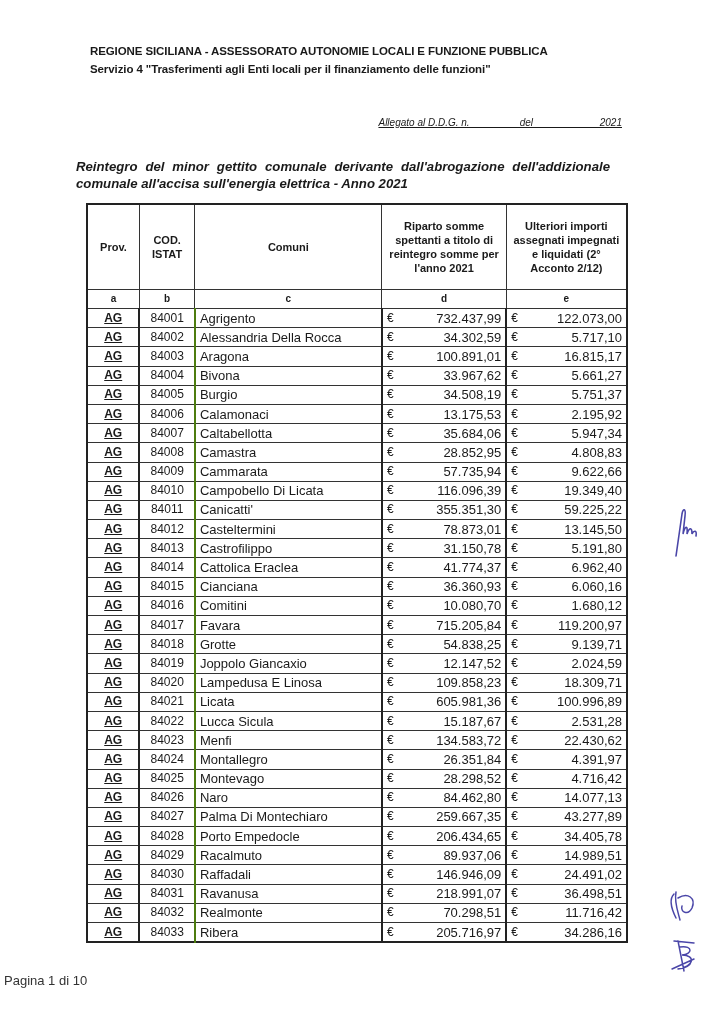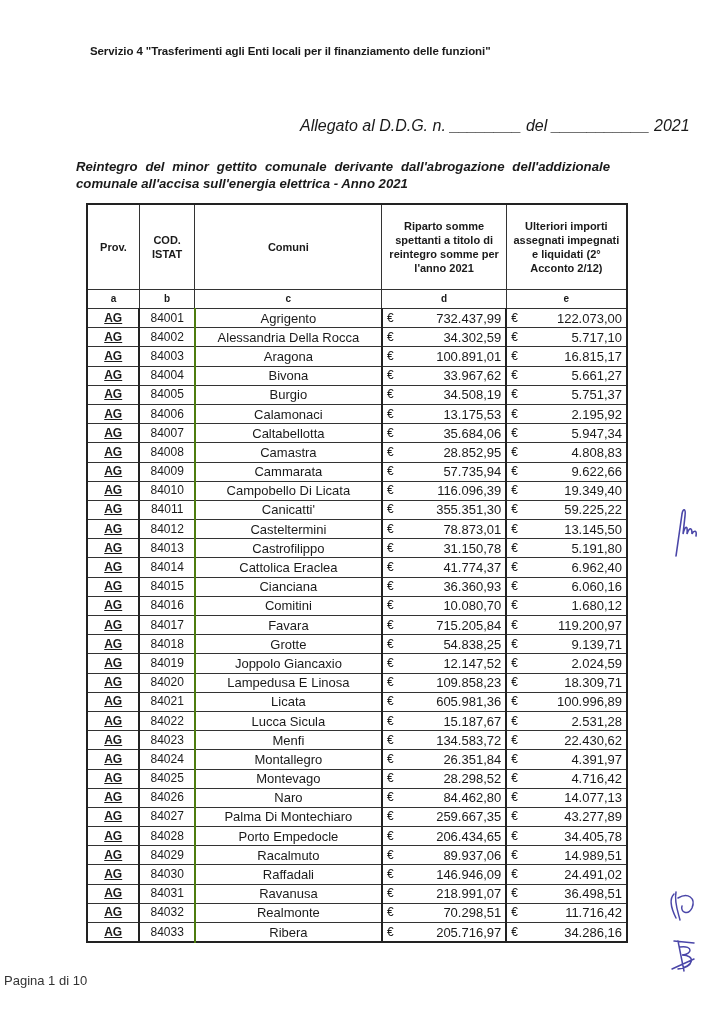--- a/index.html
+++ b/index.html
@@ -1,39 +1,40 @@
 <!DOCTYPE html>
 <html><head>
 <meta charset="utf-8">
 <style>
   html, body { margin: 0; padding: 0; background: #ffffff; }
   body { width: 724px; height: 1024px; position: relative; overflow: hidden; font-family: "Liberation Sans", sans-serif; color: #1a1a1a; }
   .hdr { position: absolute; left: 90px; top: 42px; font-size: 11.5px; font-weight: bold; line-height: 18px; letter-spacing: -0.1px; }
   .hdr div { white-space: nowrap; }
-  .alleg { position: absolute; left: 300px; top: 117px; width: 322px; text-align: right; font-style: italic; font-size: 16px; white-space: nowrap; }
+  .alleg { position: absolute; left: 300px; top: 117px; width: 322px; text-align: right; font-style: italic; font-size: 10px; white-space: nowrap; text-decoration: underline; }
   .title { position: absolute; left: 76px; top: 158px; width: 534px; font-size: 13.2px; font-weight: bold; line-height: 17px; text-align: justify; text-align-last: left; font-style: italic; }
   table { position: absolute; left: 86px; top: 203px; width: 542px; border-collapse: collapse; font-size: 13px; border: 2px solid #222; }
   th, td { border: 1px solid #333; padding: 0 4px; height: 18.2px; line-height: 17px; }
   th { font-weight: bold; font-size: 10.5px; line-height: 14px; text-align: center; vertical-align: middle; }
   th.big { height: 84px; font-size: 11px; }
   th.letter { height: 18px; font-size: 10px; font-weight: bold; }
   td.prov { width: 41px; text-align: center; font-weight: bold; font-size: 12px; border-right: 2px solid #222; text-decoration: underline; }
   td.cod { width: 44px; text-align: center; font-weight: normal; font-size: 12px; border-right: 2px solid #4d7c0f; }
-  td.com { width: 172px; text-align: center; border-right: 2px solid #222; margin-top: 17px; }
+  td.com { width: 172px; text-align: left; border-right: 2px solid #222; margin-top: 17px; }
   td.eur { width: 10px; border-right: none; text-align: left; font-size: 12px; }
   td.val { text-align: right; border-left: none; }
   td.val.d { width: 86px; border-right: 2px solid #222; }
   td.val.e { width: 80px; }
   .footer { position: absolute; left: 4px; top: 973px; font-size: 13px; color: #333; }
   .mark { position: absolute; }
 </style>
 </head>
 <body>
 
 <div class="hdr">
+  <div>REGIONE SICILIANA - ASSESSORATO AUTONOMIE LOCALI E FUNZIONE PUBBLICA</div>
   <div>Servizio 4 "Trasferimenti agli Enti locali per il finanziamento delle funzioni"</div>
 </div>
 
 <div class="alleg">Allegato  al D.D.G. n. ________  del ___________  2021</div>
 
 <div class="title">Reintegro del minor gettito comunale derivante dall'abrogazione dell'addizionale comunale  all'accisa sull'energia elettrica - Anno 2021</div>
 
 <table>
   <thead>
     <tr>

